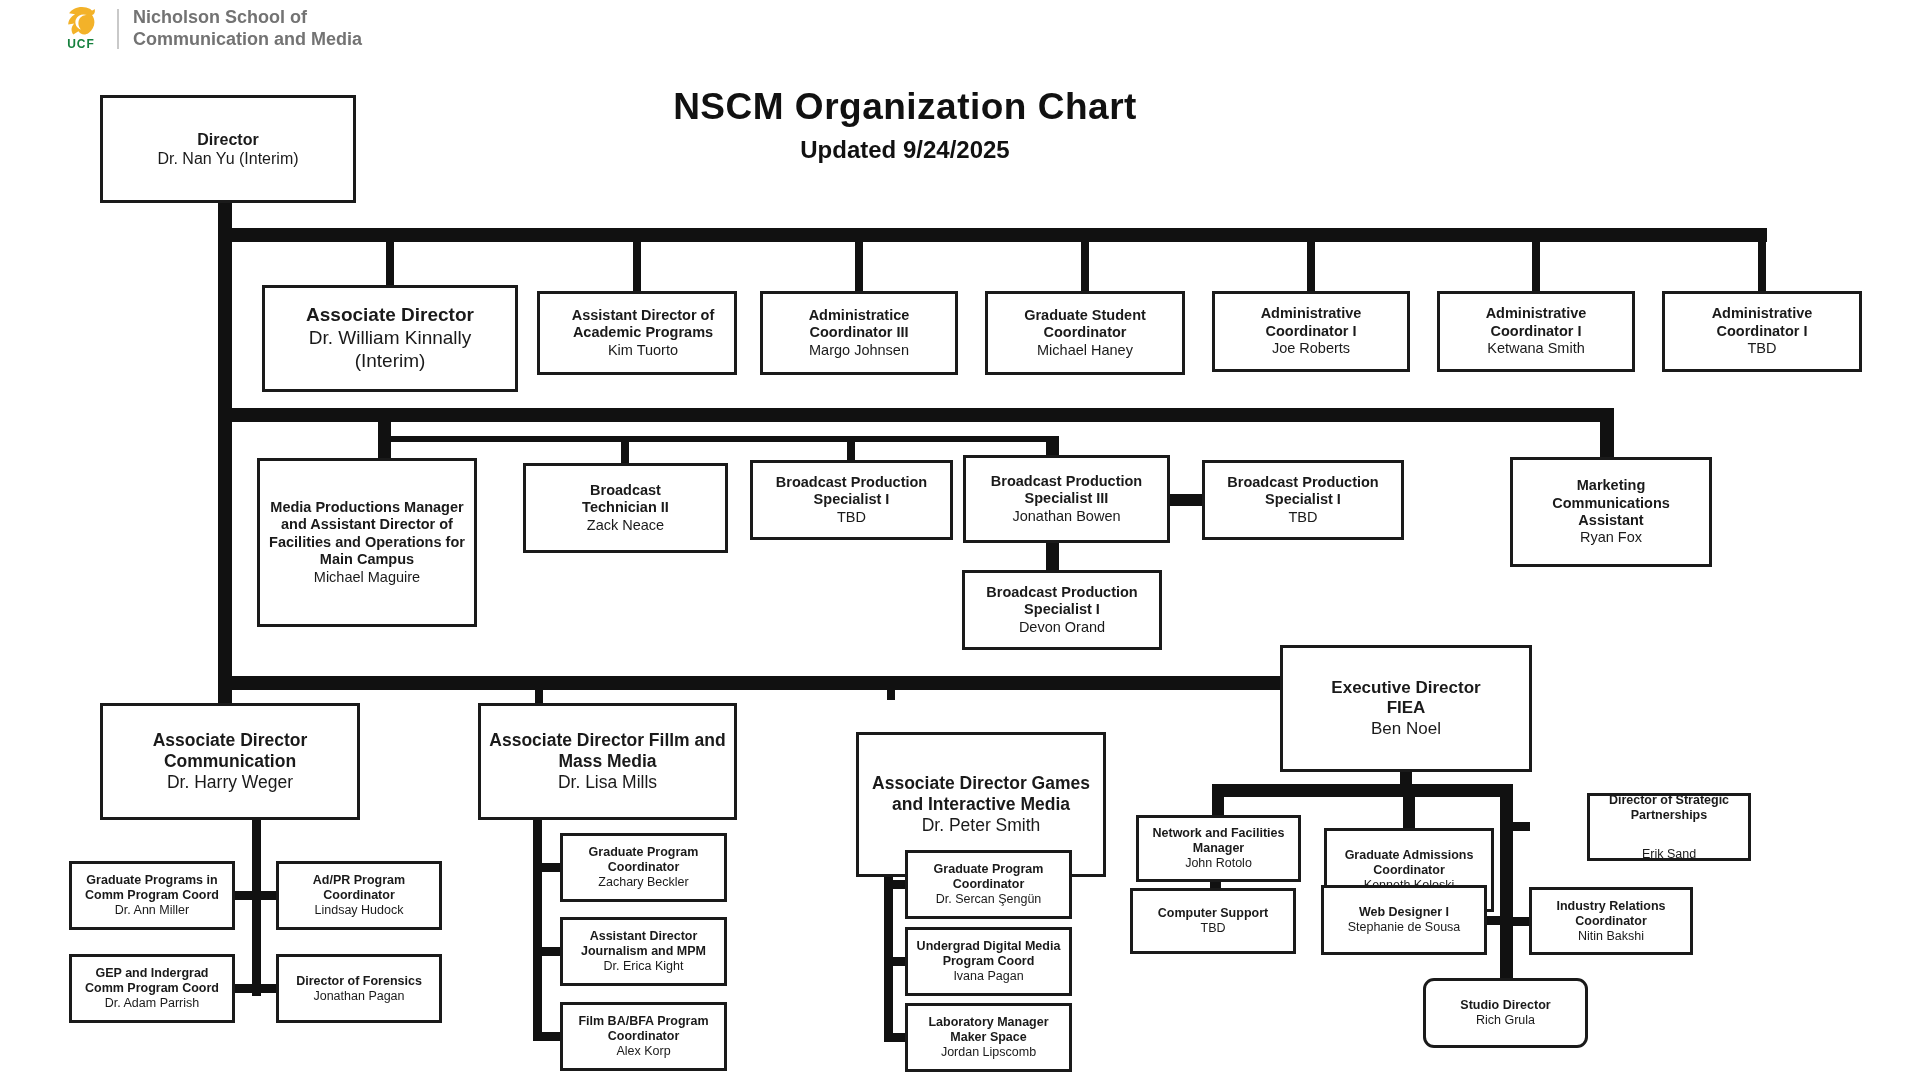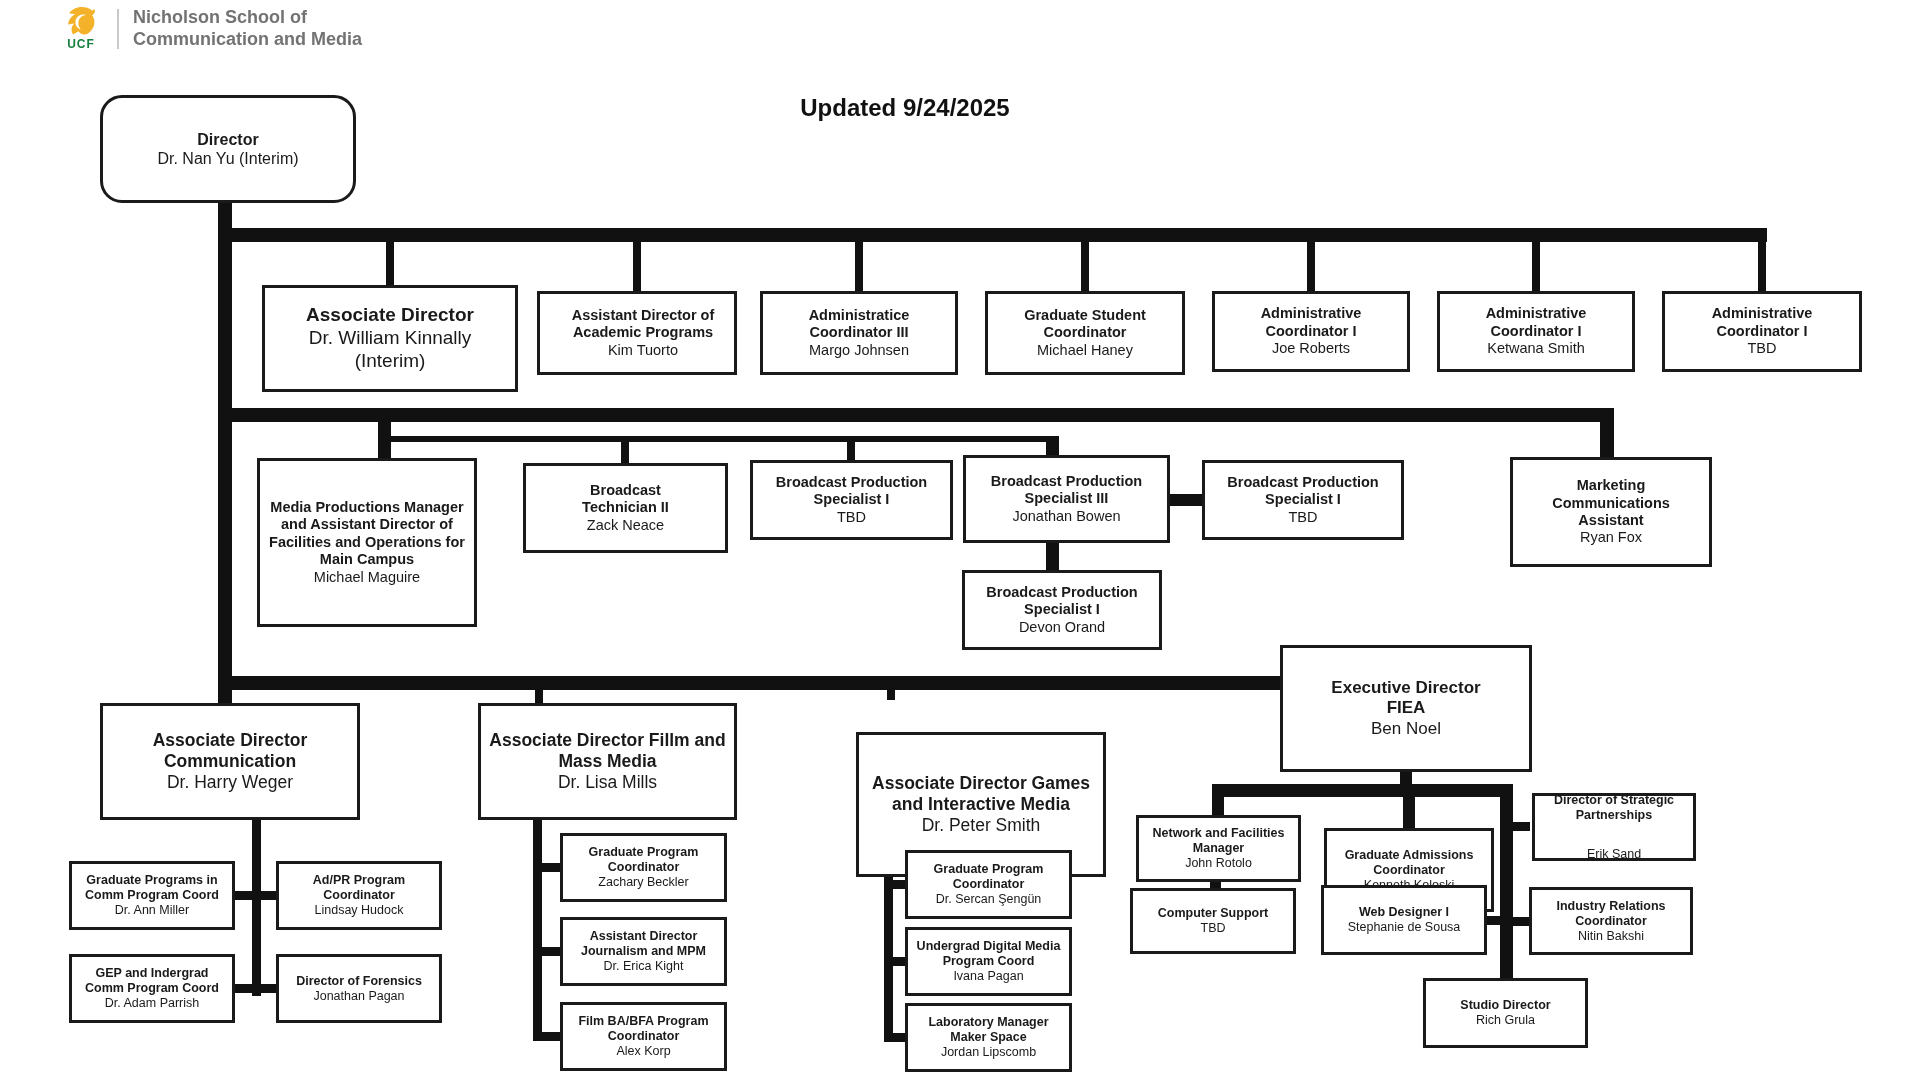--- a/index.html
+++ b/index.html
@@ -38,20 +38,21 @@
         <path fill="#ffffff" d="M27 10 C22 8 16 10 14 15 C12 20 15 26 20 27 C17 24 16 19 18 15 C20 11 24 10 27 10 Z"></path>
       </svg>
       <span class="ucf-text">UCF</span>
     </div>
     <div class="divider"></div>
     <div class="school">Nicholson School of
 Communication and Media</div>
   </div>
 
   <div id="title-block">
+    <div class="main">NSCM Organization Chart</div>
     <div class="sub">Updated 9/24/2025</div>
   </div>
 
 <div class="conn" style="left: 218px; top: 203px; width: 14px; height: 487px; background: rgb(17, 17, 17);"></div>
     <div class="conn" style="left: 218px; top: 228px; width: 1549px; height: 14px; background: rgb(17, 17, 17);"></div>
     <div class="conn" style="left: 386px; top: 242px; width: 8px; height: 43px; background: rgb(17, 17, 17);"></div>
     <div class="conn" style="left: 633px; top: 242px; width: 8px; height: 49px; background: rgb(17, 17, 17);"></div>
     <div class="conn" style="left: 855px; top: 242px; width: 8px; height: 49px; background: rgb(17, 17, 17);"></div>
     <div class="conn" style="left: 1081px; top: 242px; width: 8px; height: 49px; background: rgb(17, 17, 17);"></div>
     <div class="conn" style="left: 1307px; top: 242px; width: 8px; height: 49px; background: rgb(17, 17, 17);"></div>
@@ -83,21 +84,21 @@
     <div class="conn" style="left: 884px; top: 1033px; width: 21px; height: 9px; background: rgb(17, 17, 17);"></div>
     <div class="conn" style="left: 1400px; top: 772px; width: 12px; height: 14px; background: rgb(17, 17, 17);"></div>
     <div class="conn" style="left: 1212px; top: 784px; width: 301px; height: 13px; background: rgb(17, 17, 17);"></div>
     <div class="conn" style="left: 1212px; top: 797px; width: 12px; height: 18px; background: rgb(17, 17, 17);"></div>
     <div class="conn" style="left: 1403px; top: 797px; width: 12px; height: 31px; background: rgb(17, 17, 17);"></div>
     <div class="conn" style="left: 1500px; top: 784px; width: 13px; height: 194px; background: rgb(17, 17, 17);"></div>
     <div class="conn" style="left: 1513px; top: 822px; width: 17px; height: 9px; background: rgb(17, 17, 17);"></div>
     <div class="conn" style="left: 1487px; top: 916px; width: 13px; height: 9px; background: rgb(17, 17, 17);"></div>
     <div class="conn" style="left: 1513px; top: 917px; width: 17px; height: 9px; background: rgb(17, 17, 17);"></div>
     <div class="conn" style="left: 1210px; top: 882px; width: 11px; height: 6px; background: rgb(17, 17, 17);"></div>
-    <div class="node" style="left: 100px; top: 95px; width: 256px; height: 108px; font-size: 16px; border-color: rgb(26, 26, 26); border-radius: 22px;">
+    <div class="node" style="left: 100px; top: 95px; width: 256px; height: 108px; font-size: 16px; border-color: rgb(26, 26, 26);">
       <span class="t">Director</span>
       <span class="n">Dr. Nan Yu (Interim)</span>
     </div>
     <div class="node" style="left: 262px; top: 285px; width: 256px; height: 107px; font-size: 19px; border-color: rgb(26, 26, 26);">
       <span class="t">Associate Director</span>
       <span class="n">Dr. William Kinnally (Interim)</span>
     </div>
     <div class="node" style="left: 537px; top: 291px; width: 200px; height: 84px; font-size: 14.5px; border-color: rgb(26, 26, 26); padding-left: 19px;">
       <span class="t">Assistant Director of Academic Programs</span>
       <span class="n">Kim Tuorto</span>
@@ -209,33 +210,33 @@
       <span class="n">Jordan Lipscomb</span>
     </div>
     <div class="node" style="left: 1136px; top: 815px; width: 165px; height: 67px; font-size: 12.5px; border-color: rgb(26, 26, 26);">
       <span class="t">Network and Facilities Manager</span>
       <span class="n">John Rotolo</span>
     </div>
     <div class="node" style="left: 1324px; top: 828px; width: 170px; height: 84px; font-size: 12.5px; border-color: rgb(26, 26, 26);">
       <span class="t">Graduate Admissions Coordinator</span>
       <span class="n">Kenneth Koloski</span>
     </div>
-    <div class="node" style="left: 1532px; top: 793px; width: 164px; height: 68px; font-size: 12.5px; border-color: rgb(26, 26, 26); gap: 24px;">
+    <div class="node" style="left: 1587px; top: 793px; width: 164px; height: 68px; font-size: 12.5px; border-color: rgb(26, 26, 26); gap: 24px;">
       <span class="t">Director of Strategic Partnerships</span>
       <span class="n">Erik Sand</span>
     </div>
     <div class="node" style="left: 1130px; top: 888px; width: 166px; height: 66px; font-size: 12.5px; border-color: rgb(26, 26, 26);">
       <span class="t">Computer Support</span>
       <span class="n">TBD</span>
     </div>
     <div class="node" style="left: 1321px; top: 885px; width: 166px; height: 70px; font-size: 12.5px; border-color: rgb(26, 26, 26);">
       <span class="t">Web Designer I</span>
       <span class="n">Stephanie de Sousa</span>
     </div>
     <div class="node" style="left: 1529px; top: 887px; width: 164px; height: 68px; font-size: 12.5px; border-color: rgb(26, 26, 26);">
       <span class="t">Industry Relations Coordinator</span>
       <span class="n">Nitin Bakshi</span>
     </div>
-    <div class="node" style="left: 1423px; top: 978px; width: 165px; height: 70px; font-size: 12.5px; border-color: rgb(26, 26, 26);">
+    <div class="node" style="left: 1423px; top: 978px; width: 165px; height: 70px; font-size: 12.5px; border-color: rgb(26, 26, 26); border-radius: 11px;">
       <span class="t">Studio Director</span>
       <span class="n">Rich Grula</span>
     </div>
   </div>
 
 </body></html>

